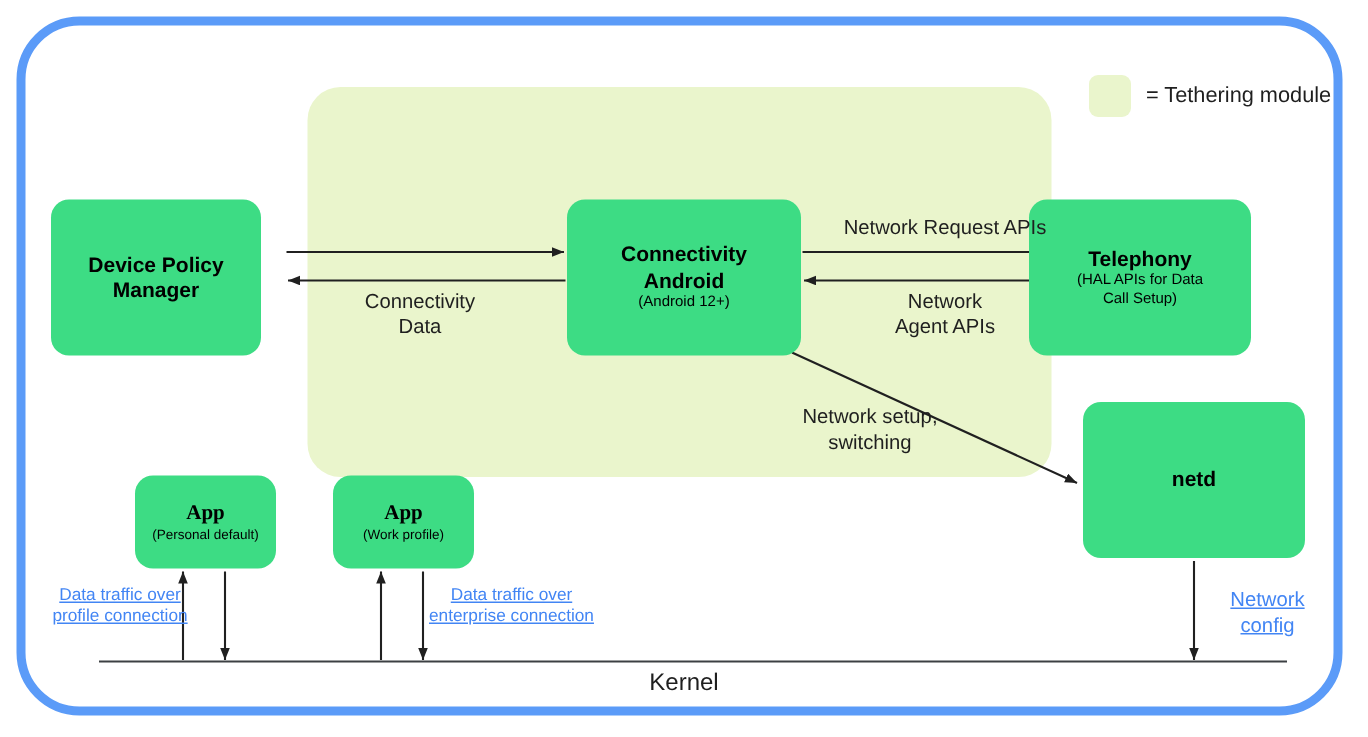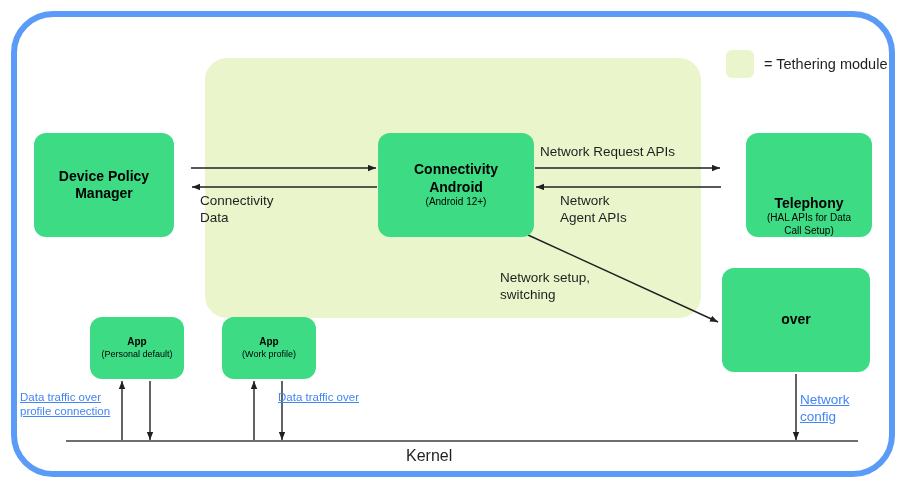--- a/index.html
+++ b/index.html
@@ -77,36 +77,36 @@
     line-height: 1.25;
   }
   .node .title {
     font-weight: bold;
     font-size: 14px;
   }
   .node .subtitle {
     font-size: 10px;
     font-weight: normal;
   }
-  .node.small .title { font-size: 10px; }
+  .node.small .title { font-size: 14px; font-family: Liberation Serif, serif; }
   .node.small .subtitle { font-size: 9px; }
 
   #node-dpm       { left: 34px;  top: 133px; width: 140px; height: 104px; }
   #node-cs        { left: 378px; top: 133px; width: 156px; height: 104px; }
-  #node-telephony { left: 746px; top: 133px; width: 126px; height: 104px; justify-content: flex-end; }
+  #node-telephony { left: 686px; top: 133px; width: 148px; height: 104px; }
   #node-netd      { left: 722px; top: 268px; width: 148px; height: 104px; }
   #node-app-personal { left: 90px;  top: 317px; width: 94px; height: 62px; }
   #node-app-work     { left: 222px; top: 317px; width: 94px; height: 62px; }
 
   
   .edge-label {
     position: absolute;
     font-size: 13.5px;
     color: #1f1f1f;
-    text-align: left;
+    text-align: center;
     line-height: 1.25;
     white-space: nowrap;
   }
   .edge-label.blue { color: #4285f4; text-decoration: underline; }
 
   #lbl-connectivity-apis  { left: 200px; top: 193px; width: 160px; }
   #lbl-network-request    { left: 540px; top: 144px; width: 180px; }
   #lbl-network-agent      { left: 560px; top: 193px; width: 140px; }
   #lbl-network-setup      { left: 500px; top: 270px; width: 160px; }
   #lbl-data-default       { left: 20px;  top: 390px; width: 120px; font-size: 11.5px; }
@@ -183,21 +183,21 @@
     <div class="subtitle">(Android 12+)</div>
   </div>
 
   <div class="node" id="node-telephony">
     <div class="title">Telephony</div>
     <div class="subtitle">(HAL APIs for Data</div>
     <div class="subtitle">Call Setup)</div>
   </div>
 
   <div class="node" id="node-netd">
-    <div class="title">over</div>
+    <div class="title">netd</div>
   </div>
 
   <div class="node small" id="node-app-personal">
     <div class="title">App</div>
     <div class="subtitle">(Personal default)</div>
   </div>
 
   <div class="node small" id="node-app-work">
     <div class="title">App</div>
     <div class="subtitle">(Work profile)</div>
@@ -220,20 +220,21 @@
     <div>switching</div>
   </div>
 
   <div class="edge-label blue" id="lbl-data-default">
     <div>Data traffic over</div>
     <div>profile connection</div>
   </div>
 
   <div class="edge-label blue" id="lbl-data-enterprise">
     <div>Data traffic over</div>
+    <div>enterprise connection</div>
   </div>
 
   <div class="edge-label blue" id="lbl-network-config">
     <div>Network</div>
     <div>config</div>
   </div>
 
   <div class="edge-label" id="lbl-kernel">Kernel</div>
 
 </div>

